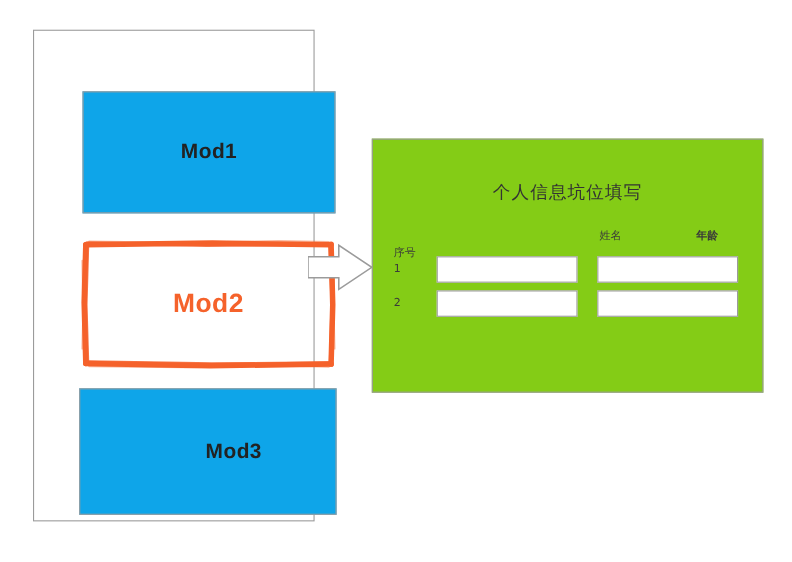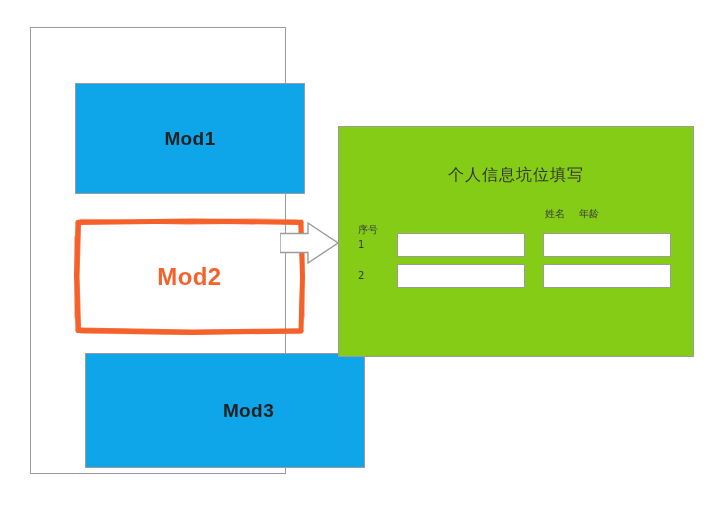--- a/index.html
+++ b/index.html
@@ -53,23 +53,23 @@
     border: 1.5px solid #9b9b9b;
   }
 
   .mod1 {
     left: 44px;
     top: 55px;
     width: 230px;
     height: 111px;
   }
   .mod3 {
-    left: 54px;
+    left: 41px;
     top: 325px;
-    width: 280px;
+    width: 234px;
     height: 115px;
     padding-left: 47px;
   }
 
   
   .mod2-wrap {
     position: absolute;
     left: 42px;
     top: 189px;
     width: 233px;
@@ -146,21 +146,21 @@
   }
   .th {
     position: absolute;
     font-size: 10px;
     color: #3a3a3a;
     font-family: "DejaVu Sans", "Liberation Sans", sans-serif;
     white-space: nowrap;
   }
   .th-index  { left: 19px;  top: 16px; }
   .th-name   { left: 98px;  top: 0; width: 128px; text-align: right; }
-  .th-age    { left: 240px; top: 0; width: 128px; text-align: left; }
+  .th-age    { left: 240px; top: 0; width: 128px; text-align: center; font-weight: bold; }
 
   .tr {
     position: relative;
     height: 31px;
   }
   .row-index {
     position: absolute;
     left: 19px;
     top: 8px;
     width: 22px;

